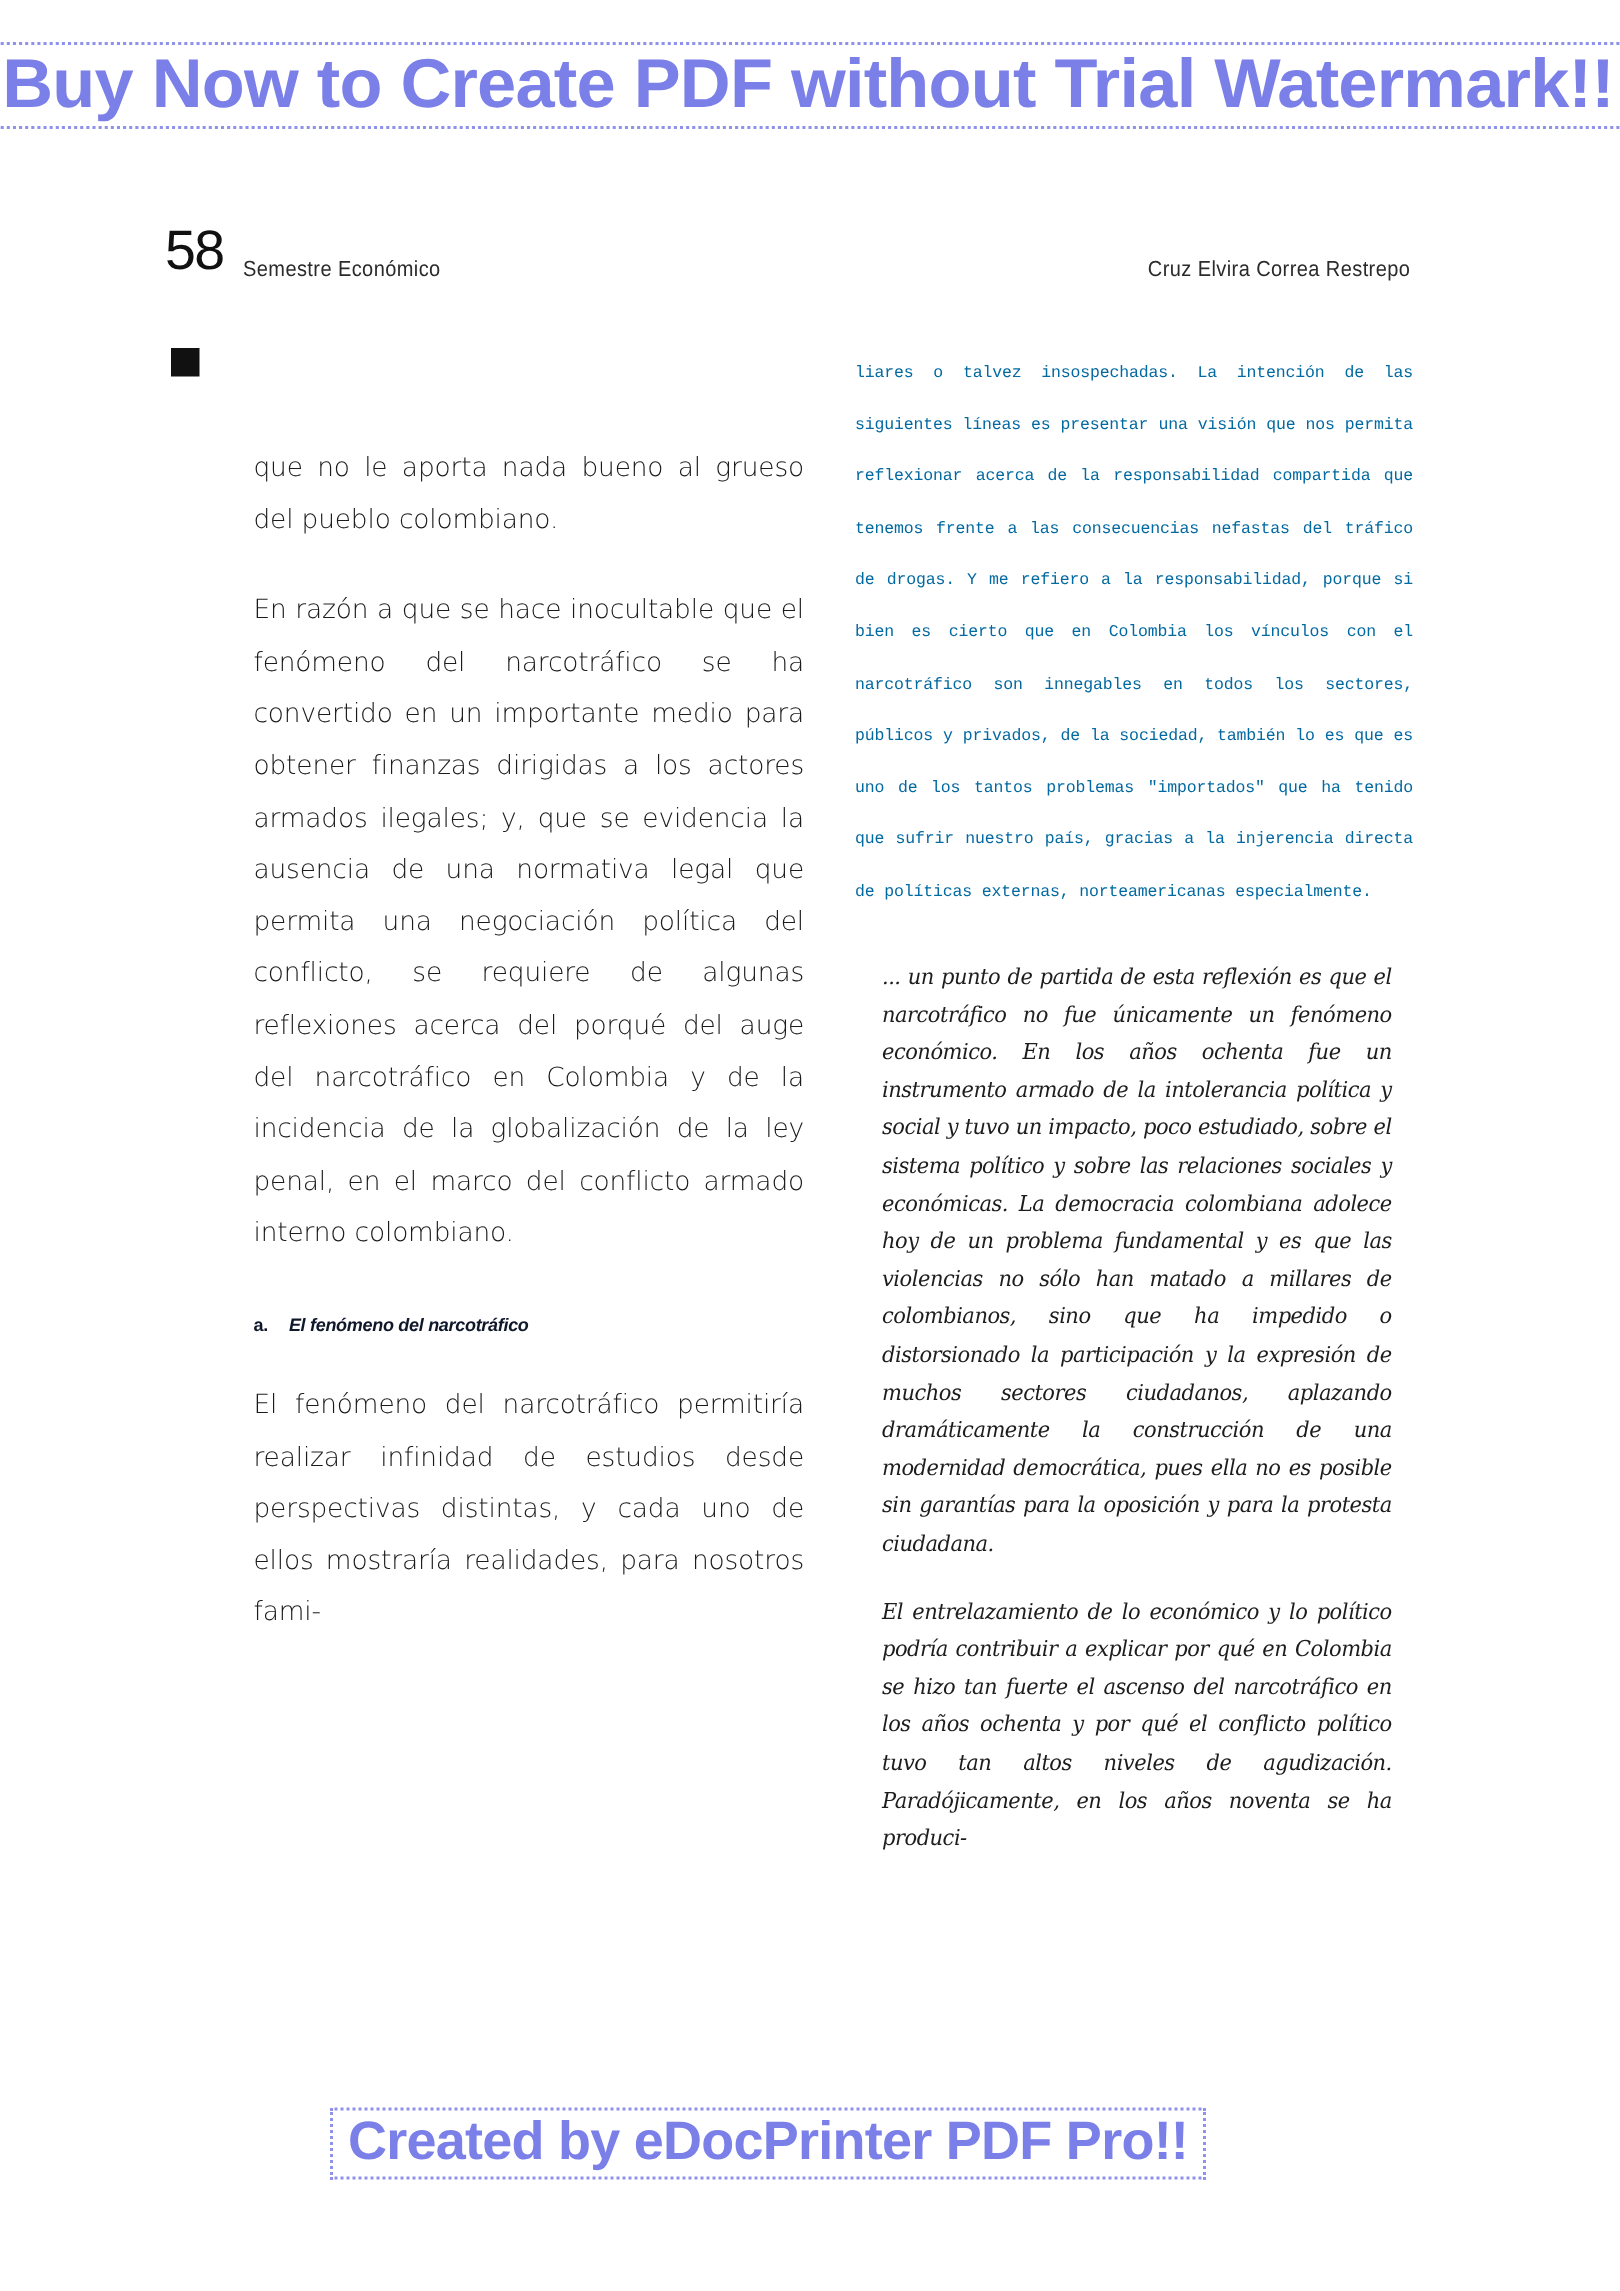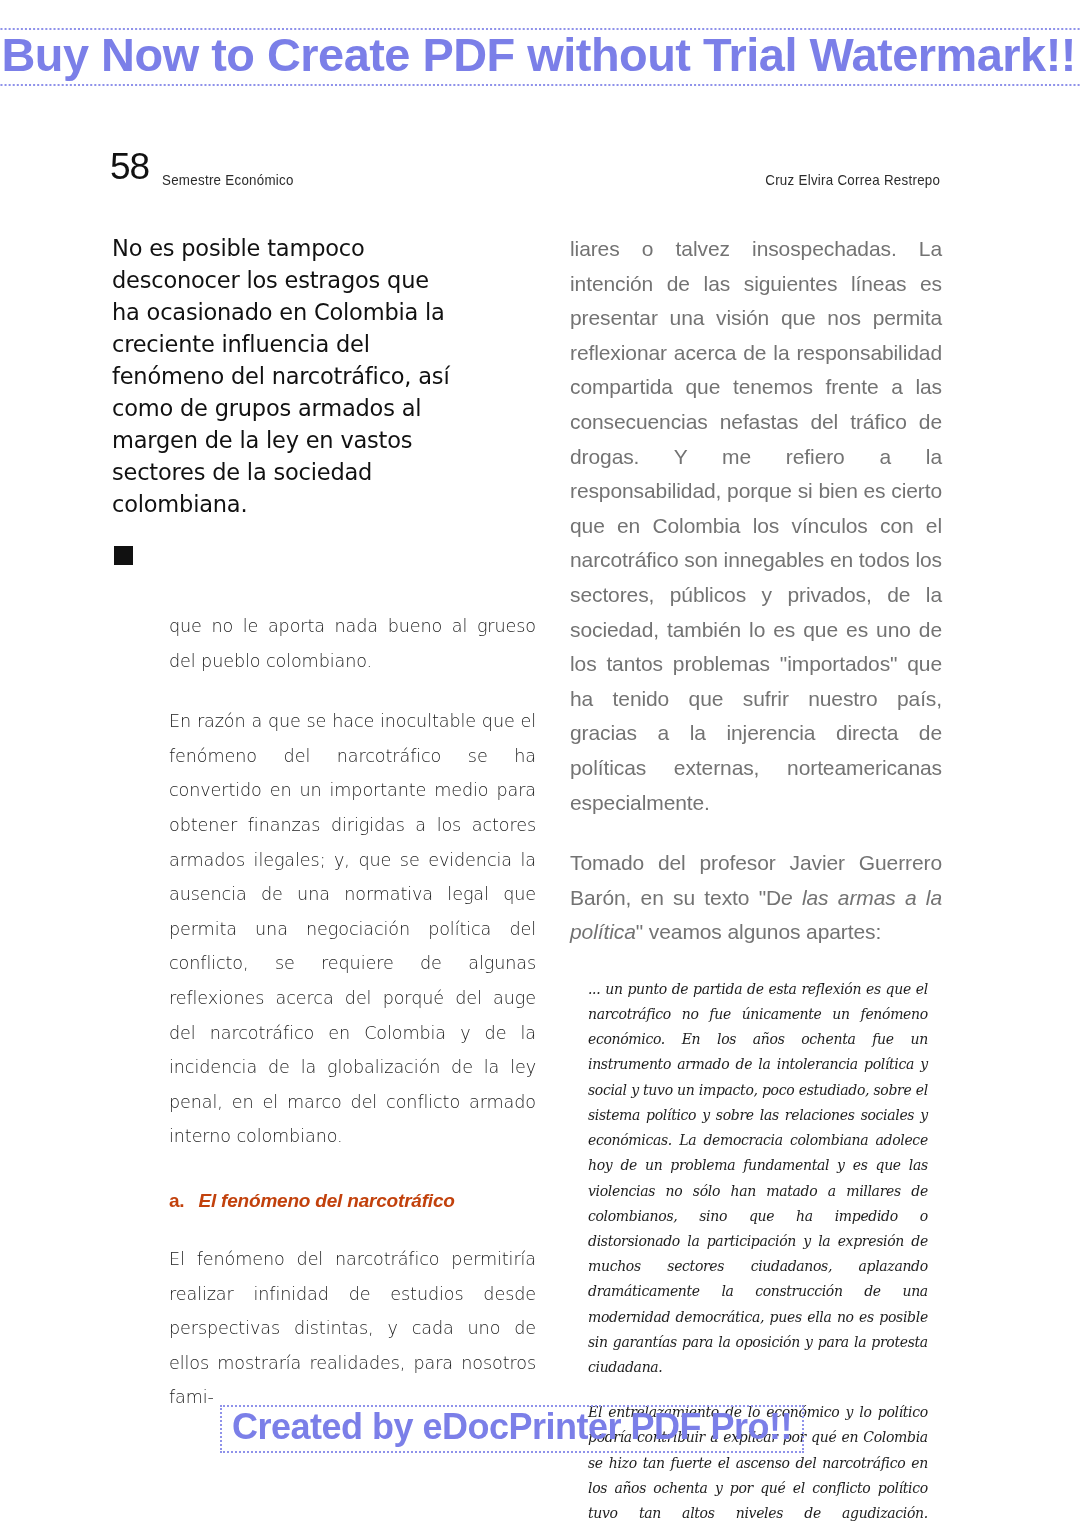--- a/index.html
+++ b/index.html
@@ -133,40 +133,40 @@
     color: #1b1b1b;
     text-align: justify;
     margin: 0 0 26px 0;
     font-weight: 350;
     letter-spacing: -0.1px;
   }
   p.body:last-child { margin-bottom: 0; }
 
   h3.subhead {
     font-family: "Liberation Sans", sans-serif;
-    font-size: 19px;
+    font-size: 12px;
     font-weight: bold;
     margin: 36px 0 30px 0;
-    color: #c2410c;
+    color: #0f172a;
     letter-spacing: -0.2px;
   }
   h3.subhead .sub-label {
     font-style: normal;
     margin-right: 14px;
   }
   h3.subhead .sub-title {
     font-style: italic;
   }
 
   
   p.body-right {
-    font-family: Liberation Sans, sans-serif;
-    font-size: 21px;
+    font-family: Liberation Mono, monospace;
+    font-size: 11px;
     line-height: 34.6px;
-    color: #737373;
+    color: #0369a1;
     text-align: justify;
     margin: 0 0 26px 0;
     font-weight: 350;
     letter-spacing: -0.1px;
   }
   p.body-right em { font-style: italic; }
 
   
   .blockquote {
     margin: 26px 0 0 18px;
@@ -194,41 +194,39 @@
 </div>
 
 <div id="page-header">
   <div class="folio">58</div>
   <div class="running-head-left">Semestre Económico</div>
   <div class="running-head-right">Cruz Elvira Correa Restrepo</div>
 </div>
 
 <div id="col-left">
 
-  <div class="pullquote">No es posible tampoco desconocer los estragos que ha ocasionado en Colombia la creciente influencia del fenómeno del narcotráfico, así como de grupos armados al margen de la ley en vastos sectores de la sociedad colombiana.</div>
 
   <div class="bullet-square"></div>
 
   <div class="body-block">
     <p class="body">que no le aporta nada bueno al grueso del pueblo colombiano.</p>
     <p class="body">En razón a que se hace inocultable que el fenómeno del narcotráfico se ha convertido en un importante medio para obtener finanzas dirigidas a los actores armados ilegales; y, que se evidencia la ausencia de una normativa legal que permita una negociación política del conflicto, se requiere de algunas reflexiones acerca del porqué del auge del narcotráfico en Colombia y de la incidencia de la globalización de la ley penal, en el marco del conflicto armado interno colombiano.</p>
 
     <h3 class="subhead">
       <span class="sub-label">a.</span><span class="sub-title">El fenómeno del narcotráfico</span>
     </h3>
 
     <p class="body">El fenómeno del narcotráfico permitiría realizar infinidad de estudios desde perspectivas distintas, y cada uno de ellos mostraría realidades, para nosotros fami-</p>
   </div>
 </div>
 
 <div id="col-right">
 
   <p class="body-right">liares o talvez insospechadas. La intención de las siguientes líneas es presentar una visión que nos permita reflexionar acerca de la responsabilidad compartida que tenemos frente a las consecuencias nefastas del tráfico de drogas. Y me refiero a la responsabilidad, porque si bien es cierto que en Colombia los vínculos con el narcotráfico son innegables en todos los sectores, públicos y privados, de la sociedad, también lo es que es uno de los tantos problemas "importados" que ha tenido que sufrir nuestro país, gracias a la injerencia directa de políticas externas, norteamericanas especialmente.</p>
 
-  <p class="body-right"><span>Tomado del profesor Javier Guerrero Barón, en su texto "D</span><em>e las armas a la política</em><span>" veamos algunos apartes:</span></p>
 
   <div class="blockquote">
     <p>... un punto de partida de esta reflexión es que el narcotráfico no fue únicamente un fenómeno económico. En los años ochenta fue un instrumento armado de la intolerancia política y social y tuvo un impacto, poco estudiado, sobre el sistema político y sobre las relaciones sociales y económicas. La democracia colombiana adolece hoy de un problema fundamental y es que las violencias no sólo han matado a millares de colombianos, sino que ha impedido o distorsionado la participación y la expresión de muchos sectores ciudadanos, aplazando dramáticamente la construcción de una modernidad democrática, pues ella no es posible sin garantías para la oposición y para la protesta ciudadana.</p>
     <p>El entrelazamiento de lo económico y lo político podría contribuir a explicar por qué en Colombia se hizo tan fuerte el ascenso del narcotráfico en los años ochenta y por qué el conflicto político tuvo tan altos niveles de agudización. Paradójicamente, en los años noventa se ha produci-</p>
   </div>
 </div>
 
 <div class="watermark" id="wm-bottom">
   <span class="wm-box">Created by eDocPrinter PDF Pro!!</span>
 </div>

